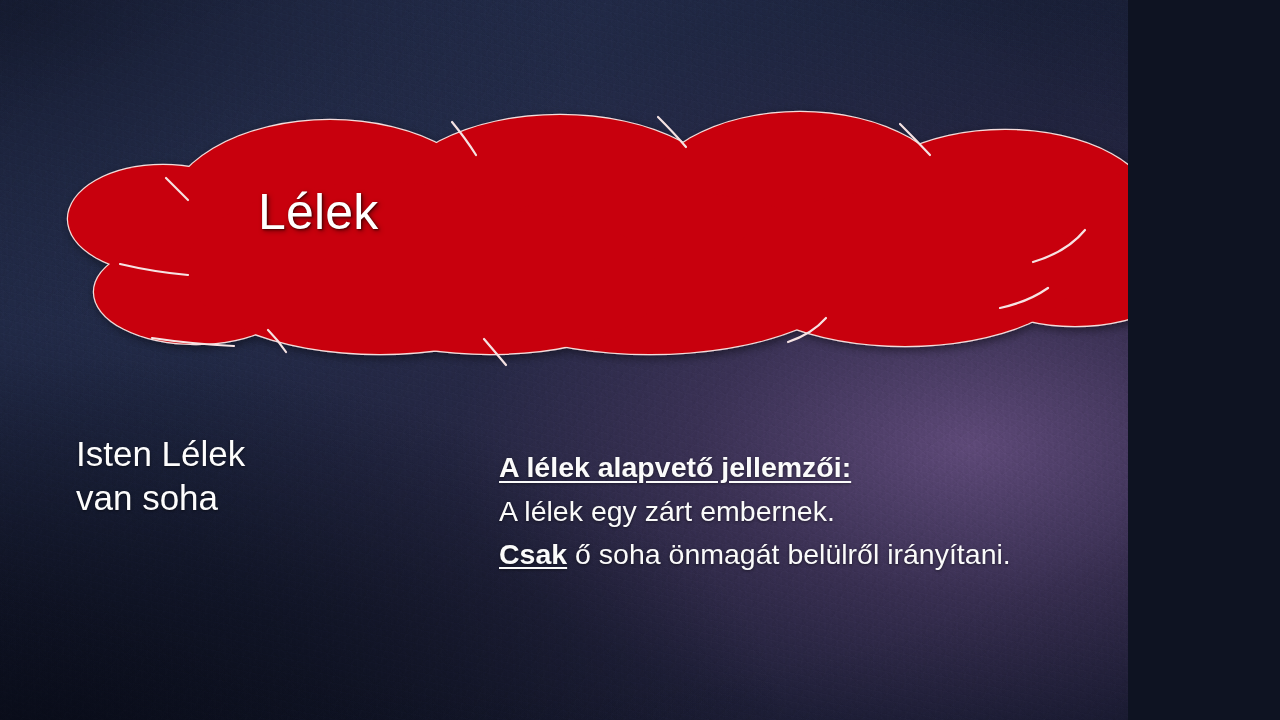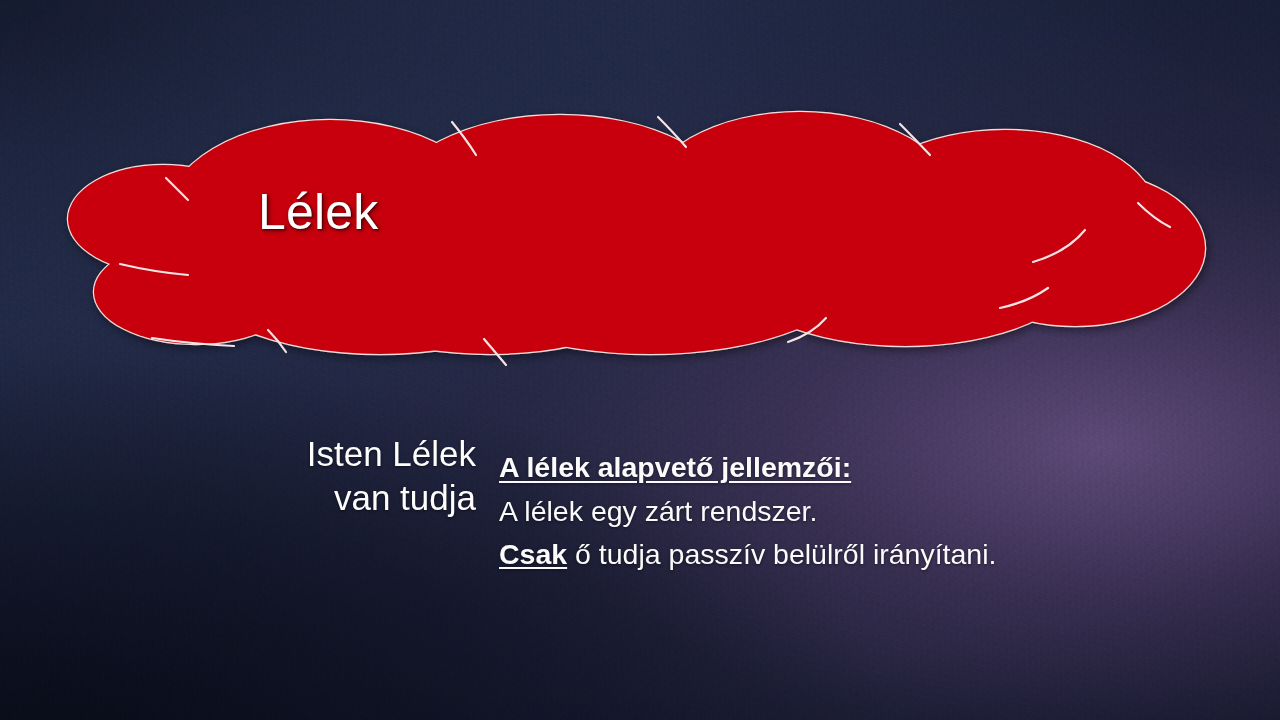--- a/index.html
+++ b/index.html
@@ -7,21 +7,21 @@
     margin: 0;
     padding: 0;
     background: #0e1322;
   }
   body {
     font-family: "Liberation Sans", sans-serif;
   }
 
   #slide {
     position: relative;
-    width: 1280px;
+    width: 1128px;
     height: 720px;
     overflow: hidden;
     background-color: #000000;
   }
 
   
   .bg-base {
     position: absolute;
     inset: 0;
     background:
@@ -133,21 +133,20 @@
     top: 432px;
     width: 400px;
     font-size: 35px;
     line-height: 1.27;
     color: #fdfdfd;
     font-weight: 400;
     text-shadow: 0 1px 3px rgba(0, 0, 0, 0.55);
   }
   #left-text .line {
     white-space: nowrap;
-    text-align: right;
   }
 
   #right-text {
     position: absolute;
     left: 499px;
     top: 446px;
     width: 700px;
     font-size: 28.5px;
     line-height: 1.53;
     color: #fbfbfb;
@@ -223,26 +222,26 @@
       <path d="M 484 339 q 12 14 22 26"></path>
       <path d="M 826 318 q -14 16 -38 24"></path>
       <path d="M 1048 288 q -20 14 -48 20"></path>
     </g>
   </svg>
 
   <div id="cloud-title">Lélek</div>
 
   <div id="left-text">
     <div class="line">Isten Lélek</div>
-    <div class="line">van tudja</div>
+    <div class="line">van soha</div>
   </div>
 
   <div id="right-text">
     <div class="line">
       <span class="hdr">A lélek alapvető jellemzői:</span>
     </div>
-    <div class="line">A lélek egy zárt rendszer.</div>
+    <div class="line">A lélek egy zárt embernek.</div>
     <div class="line">
-      <span class="em">Csak</span><span> ő tudja passzív belülről irányítani.</span>
+      <span class="em">Csak</span><span> ő soha önmagát belülről irányítani.</span>
     </div>
   </div>
 
 </div>
 
 </body></html>

